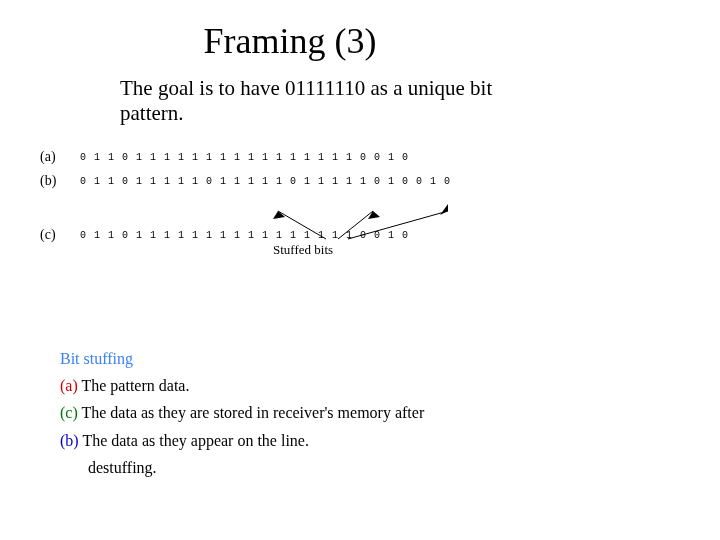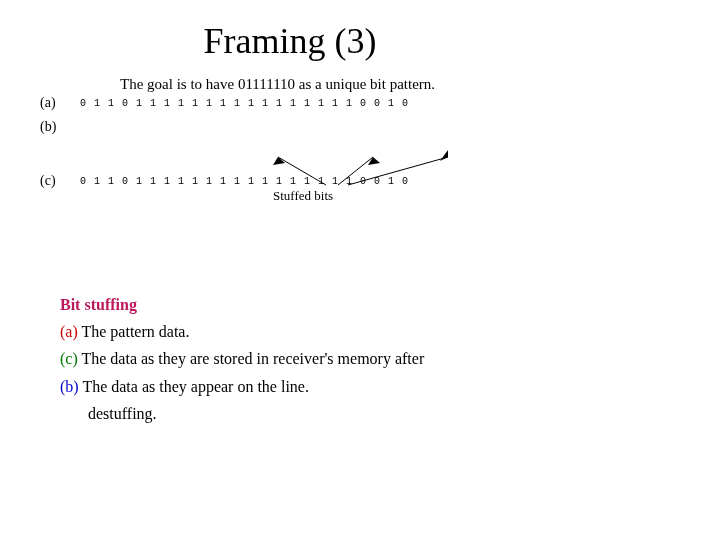--- a/index.html
+++ b/index.html
@@ -18,22 +18,22 @@
       position: relative;
     }
     .title {
       text-align: center;
       font-size: 36px;
       font-weight: normal;
       margin-bottom: 14px;
       font-family: 'Times New Roman', Times, serif;
     }
     .subtitle {
-      font-size: 15px;
-      margin-bottom: 2px;
+      font-size: 21px;
+      margin-bottom: 23px;
       margin-left: 80px;
     }
     .diagram-area {
       margin: 0 auto;
       width: 580px;
       position: relative;
       height: 180px;
     }
     .diagram-row {
       display: flex;
@@ -75,20 +75,21 @@
   <div class="diagram-area">
 
     <div class="diagram-row" style="margin-bottom:8px;">
       <span class="row-label">(a)</span>
       <span class="bit-string">0 1 1 0 1 1 1 1 1 1 1 1 1 1 1 1 1 1 1 1 0 0 1 0</span>
     </div>
 
     <div style="position:relative; margin-bottom: 8px;">
       <div class="diagram-row row-b">
         <span class="row-label">(b)</span>
+        <span class="bit-string">0 1 1 0 1 1 1 1 1 0 1 1 1 1 1 0 1 1 1 1 1 0 1 0 0 1 0</span>
       </div>
 
       <svg style="position:absolute; top:16px; left:38px; width:520px; height:65px; pointer-events:none;">
 
         <line x1="248" y1="50" x2="200" y2="22" stroke="black" stroke-width="1"></line>
         <polygon points="200,22 195,30 207,28" fill="black"></polygon>
 
         <line x1="260" y1="50" x2="295" y2="22" stroke="black" stroke-width="1"></line>
         <polygon points="295,22 290,30 302,28" fill="black"></polygon>
 
@@ -99,21 +100,21 @@
       </svg>
     </div>
 
     <div class="diagram-row" style="margin-top:38px;">
       <span class="row-label">(c)</span>
       <span class="bit-string">0 1 1 0 1 1 1 1 1 1 1 1 1 1 1 1 1 1 1 1 0 0 1 0</span>
     </div>
   </div>
 
   <div class="bottom-text">
-    <div style="color:#be185d;font-weight:bold;">Bit stuffing</div>
+    <div style="color:#3b82f6;">Bit stuffing</div>
     <div>
       <span style="color:#cc0000;">(a)</span>
       <span> The pattern data.</span>
     </div>
     <div>
       <span style="color:#007700;">(c)</span>
       <span> The data as they are stored in receiver's memory after</span>
     </div>
     <div>
       <span style="color:#0000cc;">(b)</span>

